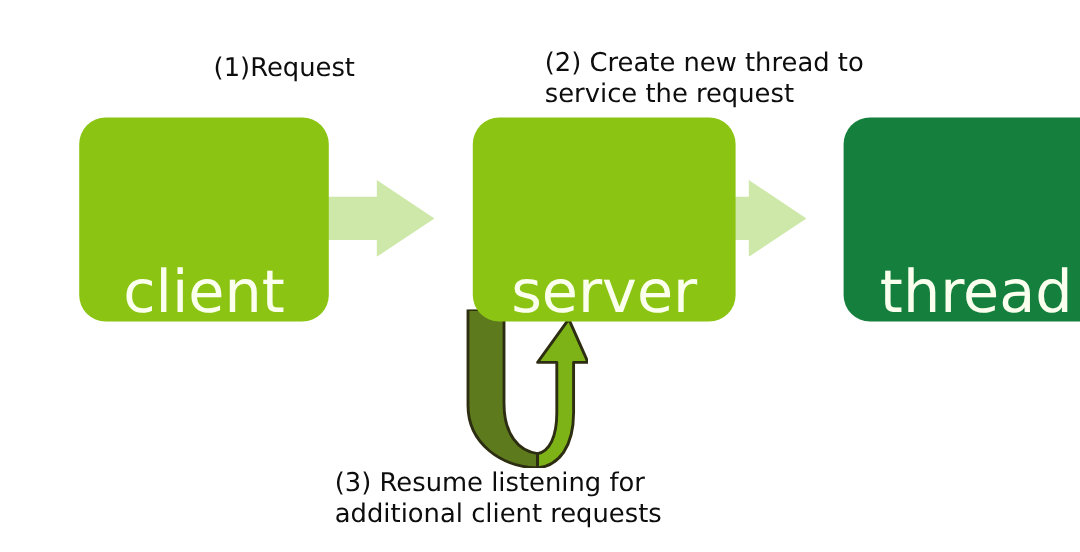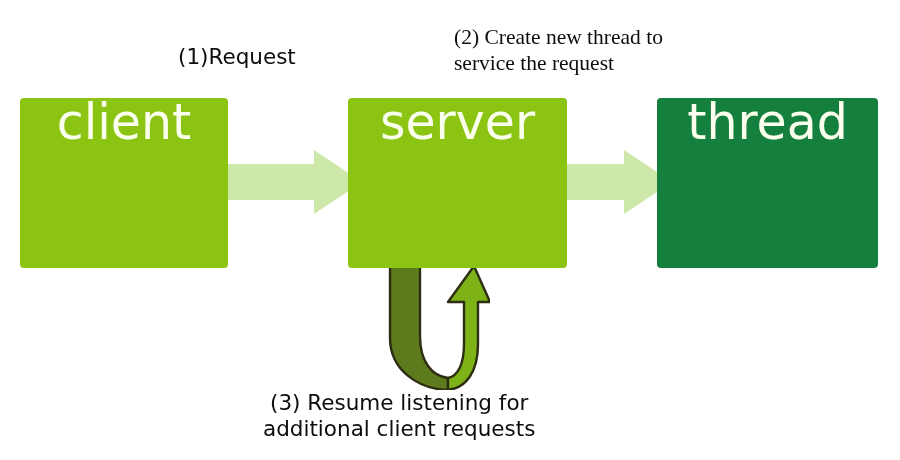--- a/index.html
+++ b/index.html
@@ -15,26 +15,27 @@
     position: relative;
     width: 900px;
     height: 460px;
     background: #ffffff;
     overflow: hidden;
   }
 
   
   .node-box {
     position: absolute;
-    border-radius: 4px;
+    border-radius: 22px;
     display: flex;
-    align-items: flex-start;
+    align-items: flex-end;
     justify-content: center;
     box-sizing: border-box;
     z-index: 3;
+    margin-left: 46px;
   }
   .node-label {
     font-family: "DejaVu Sans", "Liberation Sans", sans-serif;
     font-size: 49px;
     font-weight: 400;
     letter-spacing: 0px;
     line-height: 1;
     white-space: nowrap;
     user-select: none;
   }
@@ -67,22 +68,22 @@
     color: #0d0d0d;
     font-family: "DejaVu Sans", "Liberation Sans", sans-serif;
     font-size: 21.5px;
     font-weight: 400;
     line-height: 1.22;
     white-space: pre-line;
     z-index: 4;
     user-select: none;
   }
   #caption-1 { left: 178px; top: 44px; }
-  #caption-2 { left: 454px; top: 24px; font-family: Liberation Serif, serif; }
-  #caption-3 { left: 263px; top: 390px; text-align: center; }
+  #caption-2 { left: 454px; top: 40px; }
+  #caption-3 { left: 279px; top: 390px; }
 
   
   #watermark {
     position: absolute;
     right: 10px;
     bottom: 14px;
     color: #fdfdf5;
     font-family: "DejaVu Sans", "Liberation Sans", sans-serif;
     font-size: 19px;
     font-weight: 700;

